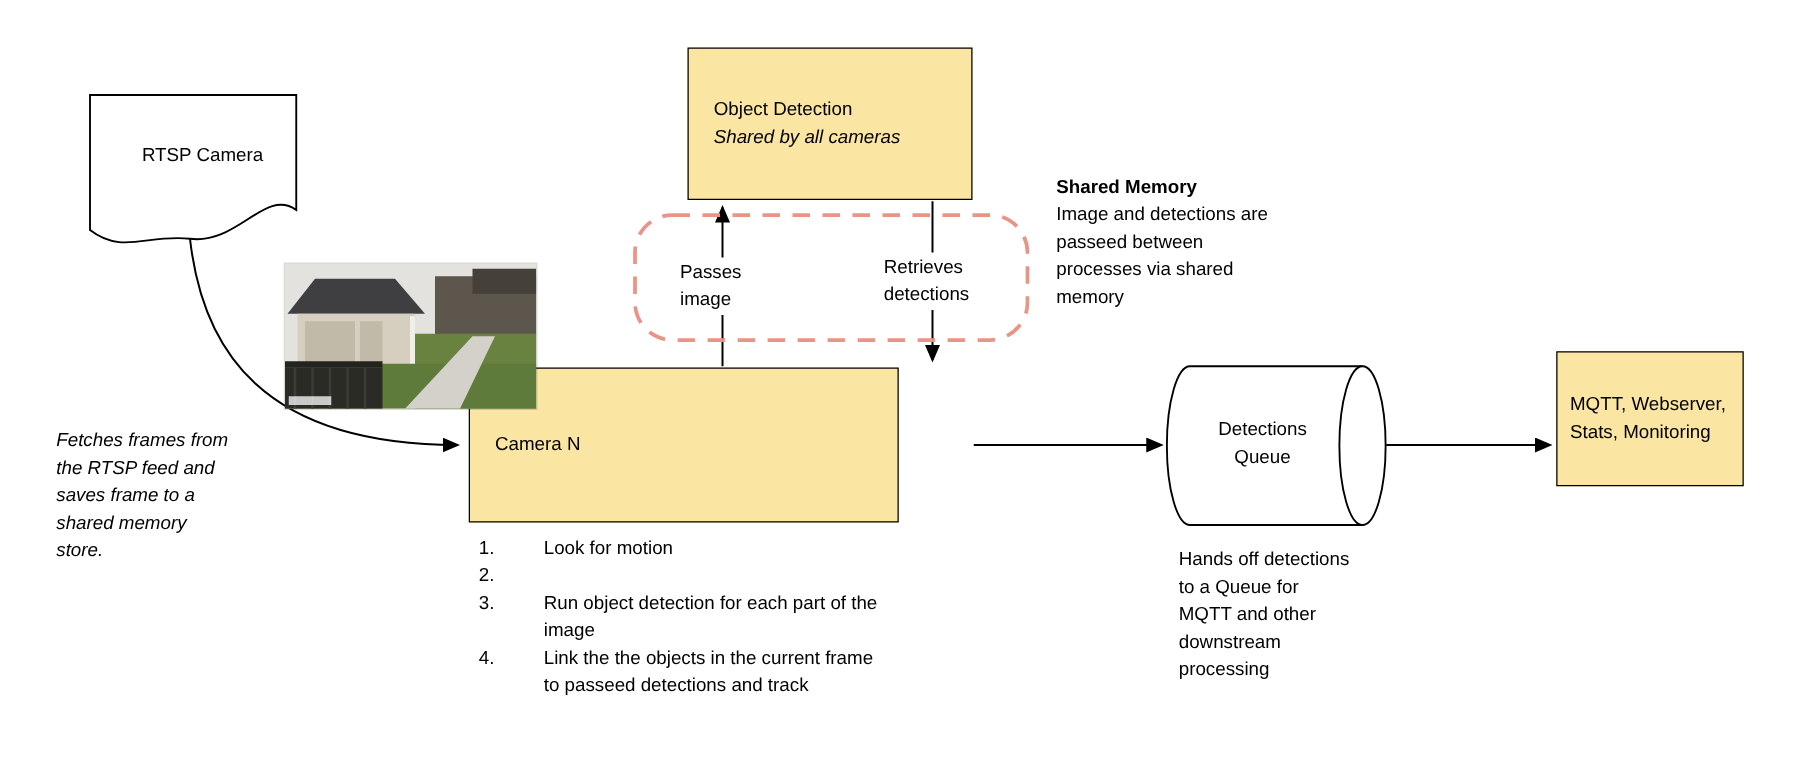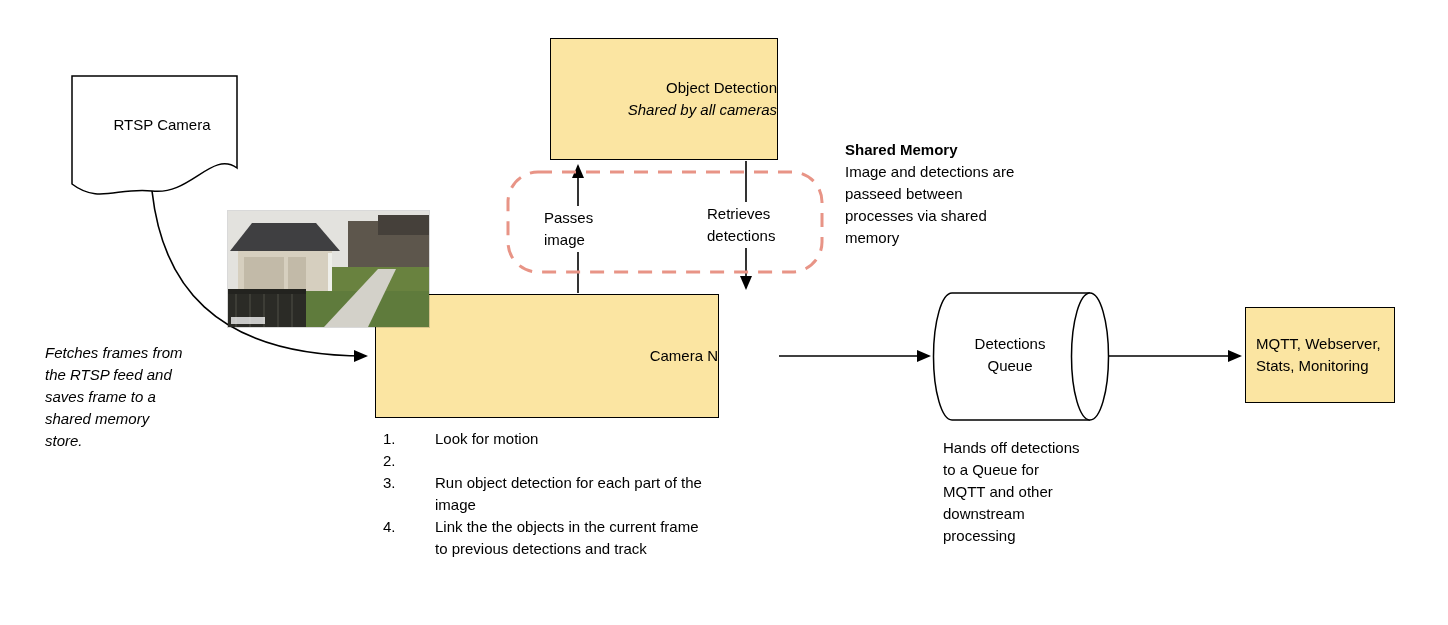--- a/index.html
+++ b/index.html
@@ -11,21 +11,21 @@
     color:#000;
     overflow:hidden;
   }
   .layer{position:absolute;left:0;top:0;width:1448px;height:625px;}
   .abs{position:absolute;box-sizing:border-box;}
   .txt{font-size:15px;line-height:22px;}
   .pre{white-space:pre-line;}
   .ybox{
     background:var(--box-fill,#fbe5a2);
     border:1.5px solid var(--box-border,#000);
-    display:flex;flex-direction:column;align-items:flex-end;justify-content:center;
+    display:flex;flex-direction:column;align-items:flex-start;justify-content:center;
     text-align:center;
     z-index:2;
     padding-left:20px;
   }
   .label-mask{background:#fff;padding:1px 4px;z-index:4;}
   .edge-line{stroke:var(--arrow,#000);stroke-width:1.6;fill:none;}
   .shape-stroke{stroke:var(--box-border,#000);stroke-width:1.5;fill:#fff;}
   .dashed-stroke{stroke:var(--shared-memory-dash,#e89486);stroke-width:3;fill:none;stroke-dasharray:14 10;}
   .arrowhead{fill:var(--arrow,#000);}
   .title-bold{font-weight:bold;}
@@ -133,31 +133,31 @@
       <span class="step-num">2.</span>
     </div>
     <div class="step-row">
       <span class="step-num">3.</span>
       <span class="step-text pre">Run object detection for each part of the
 image</span>
     </div>
     <div class="step-row">
       <span class="step-num">4.</span>
       <span class="step-text pre">Link the the objects in the current frame
-to previous detections and track</span>
+to passeed detections and track</span>
     </div>
   </div>
 
   <div class="abs txt pre zmid" style="left:948px;top:333px;width:124px;text-align:center;">Detections
 Queue</div>
 
   <div class="abs txt pre zmid" style="left:943px;top:437px;width:180px;">Hands off detections
 to a Queue for
 MQTT and other
 downstream
 processing</div>
 
-  <div class="abs ybox" style="left:1245px;top:307px;width:150px;height:96px;align-items:flex-start;padding-left:10px;text-align:left;">
+  <div class="abs ybox" style="left:1245px;top:281px;width:150px;height:108px;align-items:flex-start;padding-left:10px;text-align:left;">
     <div class="txt pre">MQTT, Webserver,
 Stats, Monitoring</div>
   </div>
 
 </div>
 
 </body></html>

